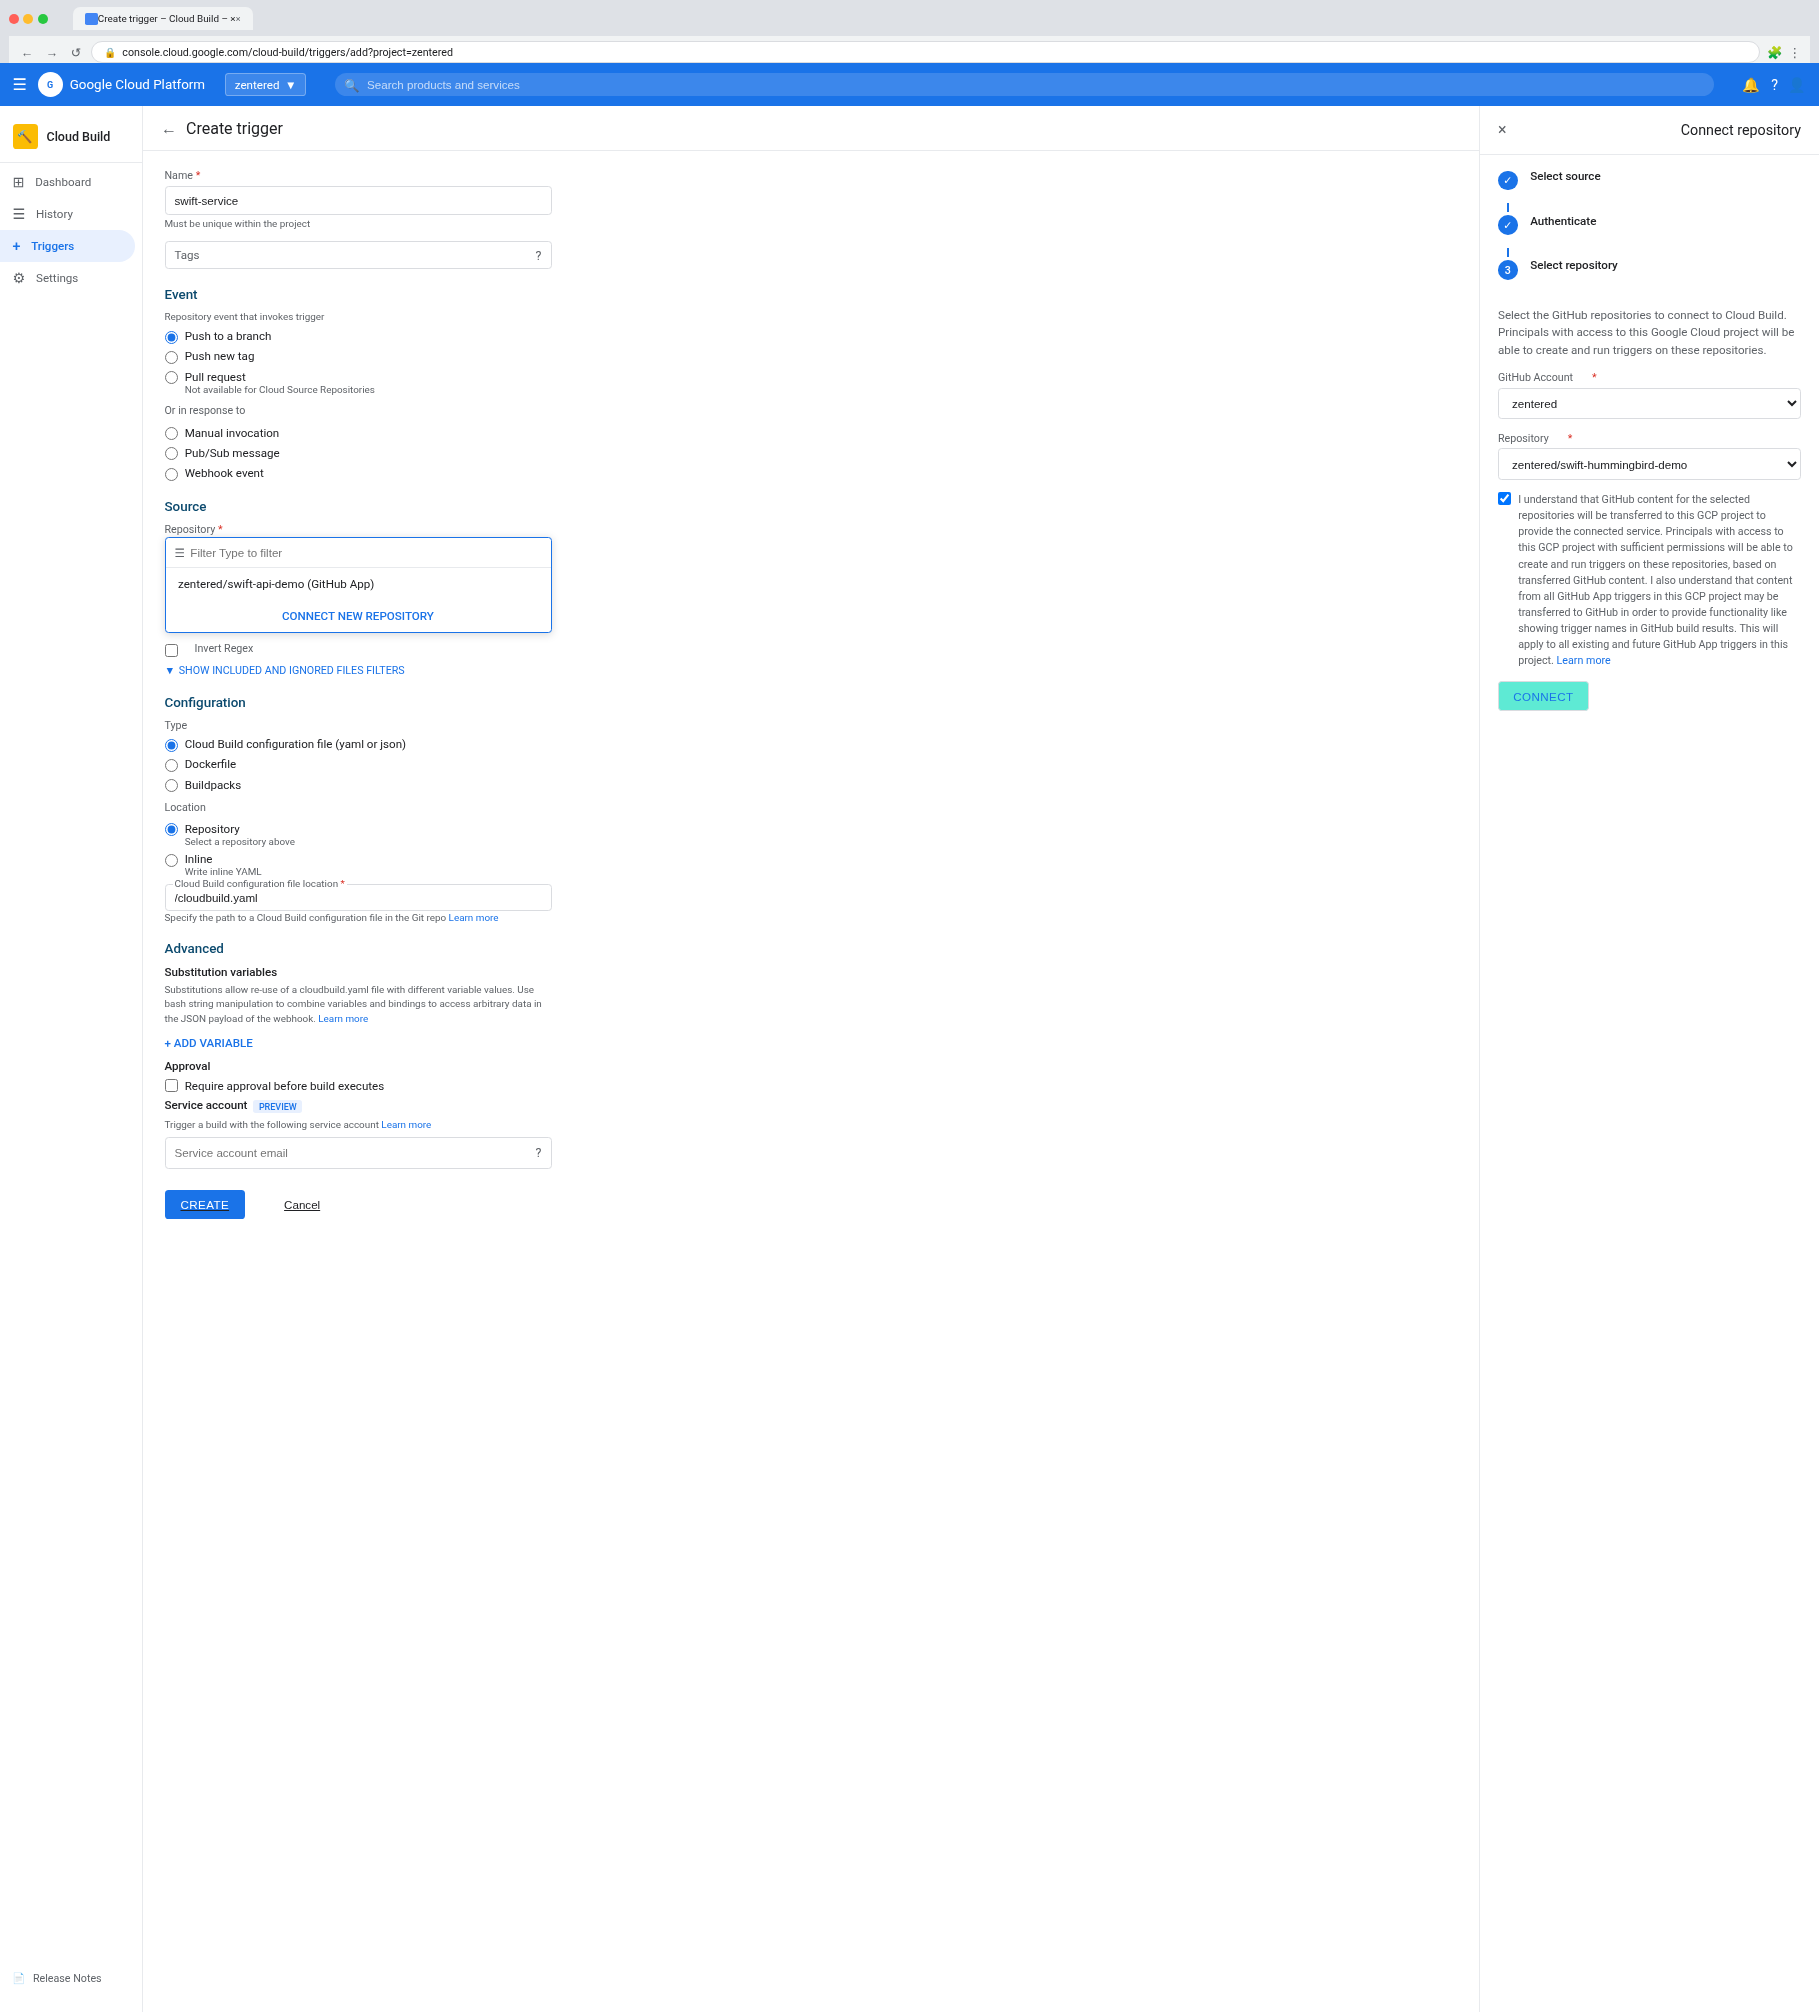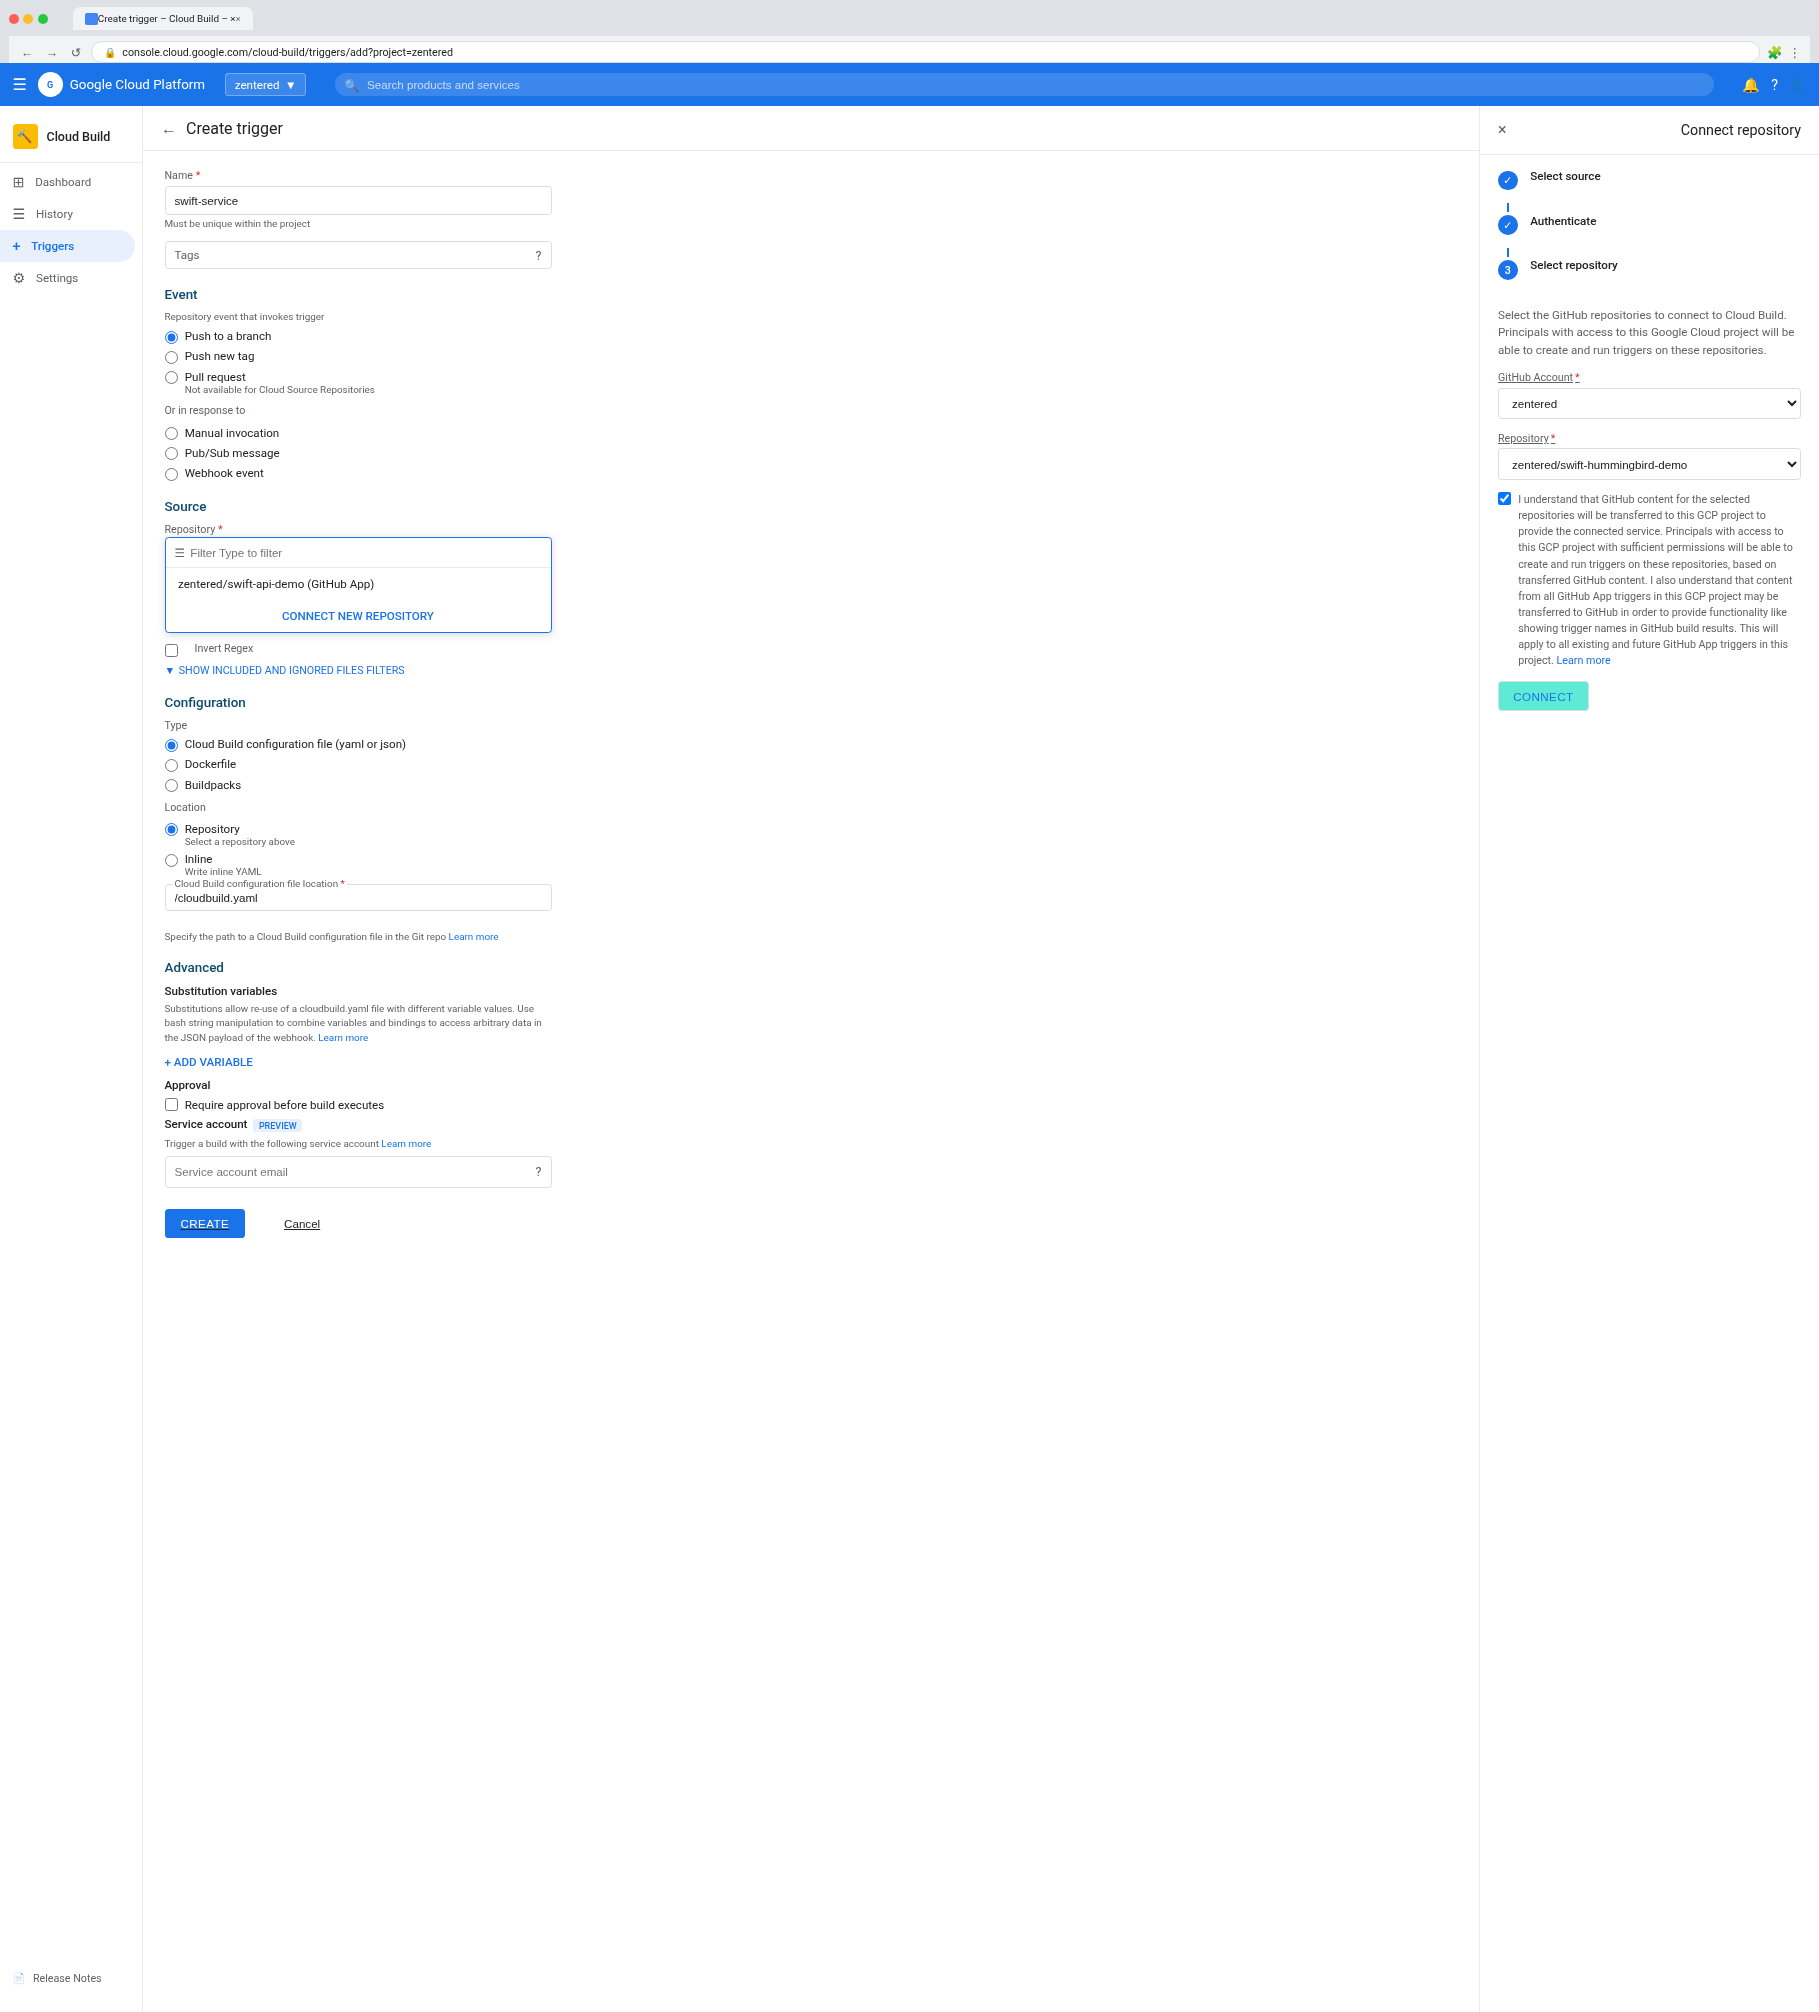--- a/index.html
+++ b/index.html
@@ -556,22 +556,21 @@
     }
     .panel-form-field {
       margin-bottom: 12.5px;
     }
     .panel-form-label {
       font-size: 10.7px;
       color: #5f6368;
       margin-bottom: 3.6px;
       display: flex;
       align-items: center;
-      gap: 2px;
-      text-decoration: underline;
+      gap: 19px;
     }
     .panel-form-label .required { color: #d93025; }
     .panel-select {
       width: 100%;
       border: 0.9px solid #dadce0;
       border-radius: 3.6px;
       padding: 7.2px 9px;
       font-size: 11.6px;
       color: #202124;
       background: white;
@@ -834,21 +833,21 @@
           </label>
         </div>
 
         <div class="labeled-input-wrapper">
           <span class="field-label-float">
             <span>Cloud Build configuration file location</span>
             <span style="color:#d93025;"> *</span>
           </span>
           <input type="text" value="/cloudbuild.yaml" style="">
         </div>
-        <div class="form-hint" style="margin-top:20px;">
+        <div class="form-hint" style="margin-top:1px;">
           <span>Specify the path to a Cloud Build configuration file in the Git repo</span>
           <span class="link-text">Learn more</span>
         </div>
 
         <div class="form-section-title">Advanced</div>
 
         <div class="section-label">Substitution variables</div>
         <div class="form-hint" style="line-height:1.5;">
           <span>Substitutions allow re-use of a cloudbuild.yaml file with different variable values. Use bash string manipulation to combine variables and bindings to access arbitrary data in the JSON payload of the webhook.</span>
           <span class="link-text">Learn more</span>

